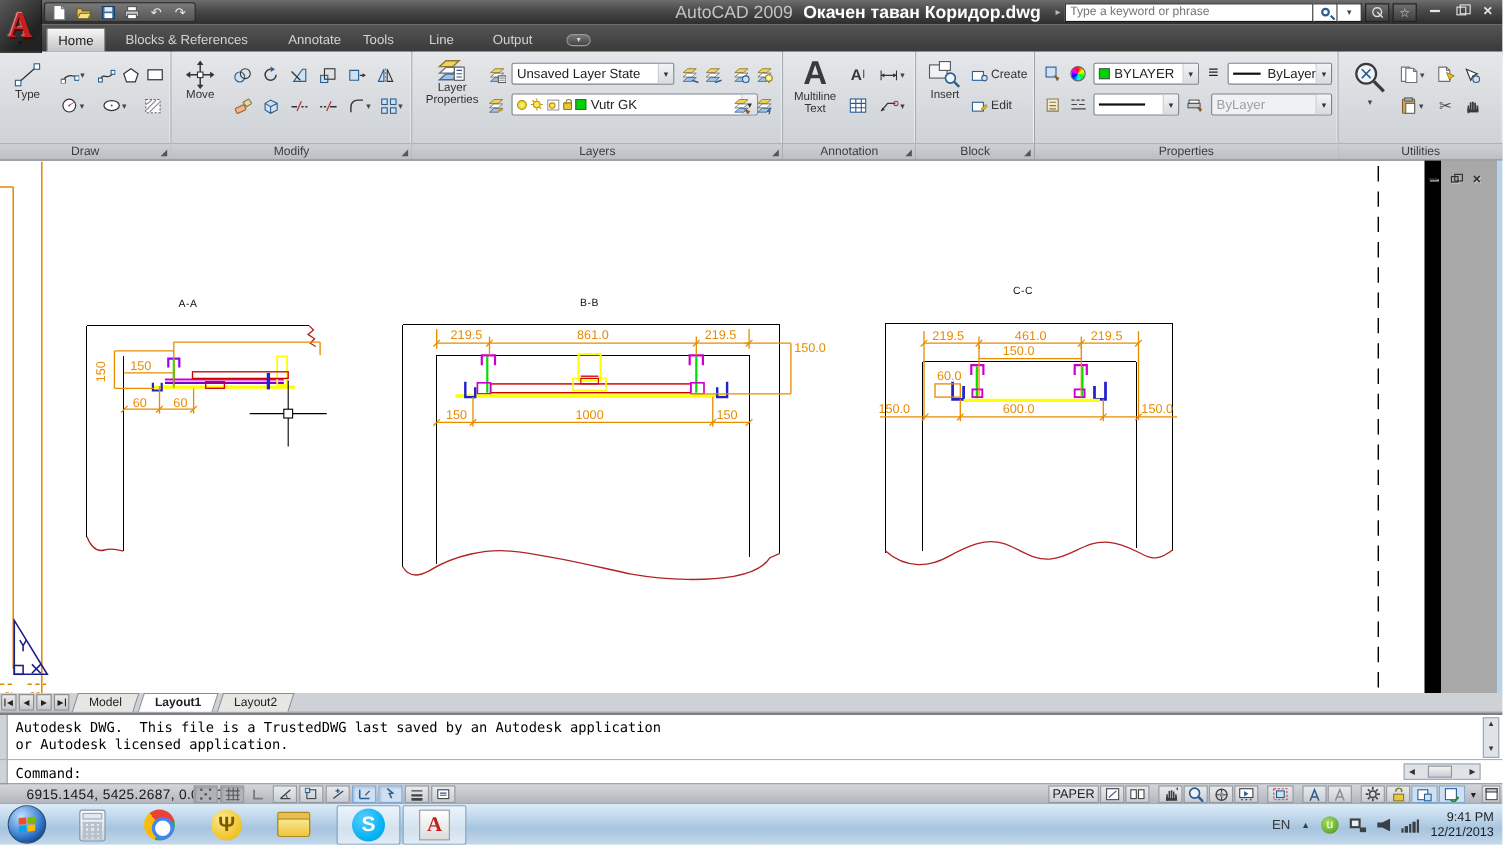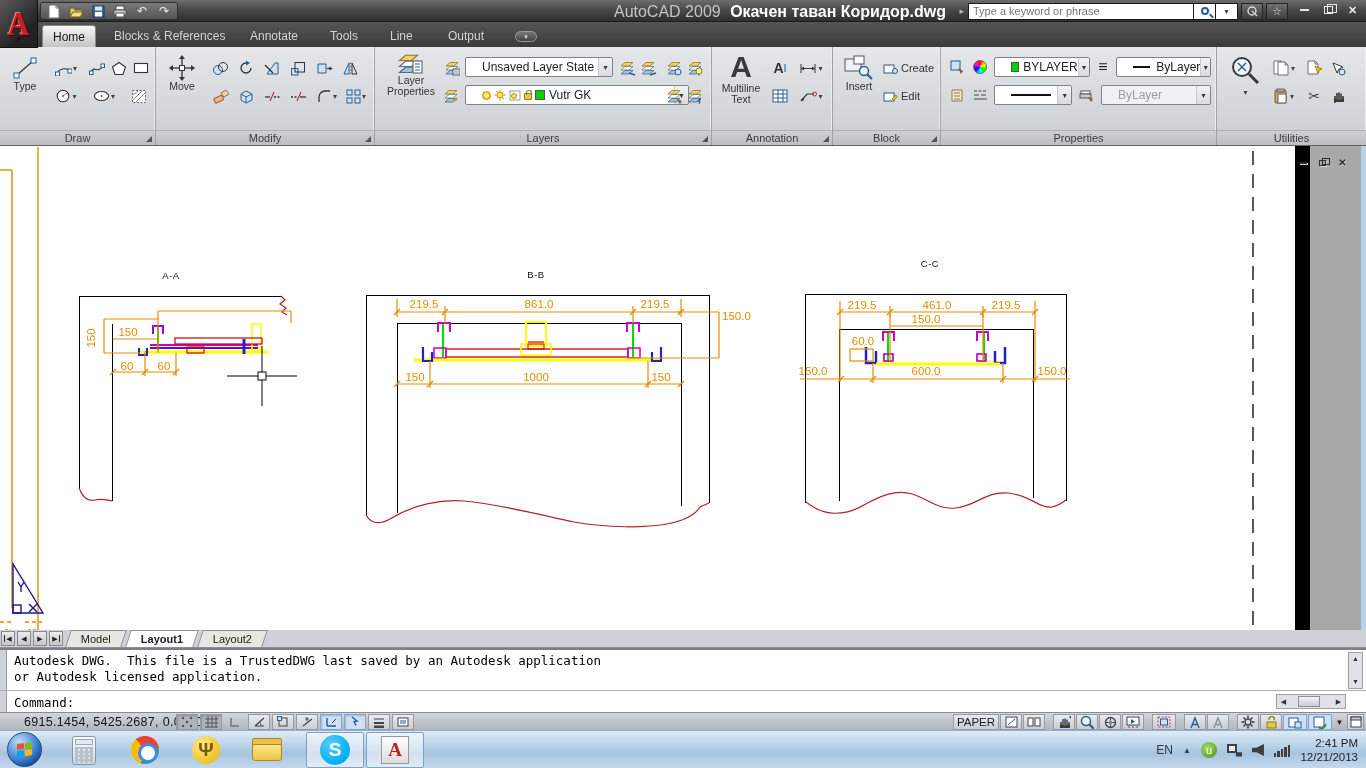--- a/index.html
+++ b/index.html
@@ -46,21 +46,21 @@
 
 #ribbon{position:absolute;left:0;top:47px;width:1366px;height:98px;background:#d8dadd;border-bottom:1px solid #7e8287}
 .panel{position:absolute;top:0;height:98px;border-right:1px solid #9fa3a9;box-shadow:inset -1px 0 0 #eceef0;
  background:linear-gradient(#e5e7ea,#d2d5d9 70%,#cbced3)}
 .pfoot{position:absolute;left:0;right:0;bottom:0;height:15px;background:linear-gradient(#cdd0d5,#bbbfc5);
  border-top:1px solid #aeb2b8;color:#3c3c3c;font-size:11px;text-align:center;line-height:14px}
 .pfoot .tri{position:absolute;right:3px;bottom:3px;width:0;height:0;border-left:6px solid transparent;border-bottom:6px solid #555}
 .bigbtn{position:absolute;display:flex;flex-direction:column;align-items:center;color:#333;font-size:10.5px;line-height:11px;text-align:center}
 .ibox{position:absolute;display:flex;align-items:center;justify-content:center;color:#3a5f8a}
 .dd{font-size:8px;color:#444;margin-left:1px}
-.combo{position:absolute;height:20px;background:#fff;border:1px solid #7b838c;border-radius:2px;display:flex;align-items:center;font-size:12px;color:#222;padding-left:16px;overflow:hidden}
+.combo{position:absolute;height:20px;background:#fff;border:1px solid #7b838c;border-radius:2px;display:flex;align-items:center;font-size:12px;color:#222;padding-left:4px;overflow:hidden}
 .combo .cdd{margin-left:auto;width:14px;height:100%;display:flex;align-items:center;justify-content:center;font-size:8px;color:#333;border-left:1px solid #c8ccd2;background:linear-gradient(#f2f3f5,#d8dbdf)}
 .combo.dis{color:#9aa0a8;background:#f0f1f3}
 .swatch{width:10px;height:10px;background:#00d400;border:1px solid #555;margin-right:4px}
 .lineglyph{width:42px;height:2px;background:#111;margin-right:6px}
 .lbulb{width:9px;height:9px;border-radius:50%;background:radial-gradient(#fff88a,#e8c400);border:1px solid #a98f00;margin-right:3px}
 .lsun{margin-right:3px}
 .llock{width:8px;height:7px;background:#e8c83c;border:1px solid #8a7a20;border-radius:1px;position:relative;margin-right:3px;margin-top:3px}
 .llock::before{content:"";position:absolute;left:1px;top:-4px;width:4px;height:4px;border:1.5px solid #8a7a20;border-bottom:none;border-radius:3px 3px 0 0}
 
 
@@ -246,21 +246,21 @@
   </div>
 <div id="menu-arrow">▾</div>
 
 <div id="tabrow">
   <div class="rtab active" style="left:42px">
       <span>Home</span>
     </div>
   <div class="rtab" style="left:104px">
       <span>Blocks &amp; References</span>
     </div>
-  <div class="rtab" style="left:240px">
+  <div class="rtab" style="left:252px">
       <span>Annotate</span>
     </div>
   <div class="rtab" style="left:320px">
       <span>Tools</span>
     </div>
   <div class="rtab" style="left:380px">
       <span>Line</span>
     </div>
   <div class="rtab" style="left:438px">
       <span>Output</span>
@@ -1157,17 +1157,17 @@
       </div>
     <div id="spk"></div>
     <div id="bars">
         <div style="height:4px"></div>
         <div style="height:6px"></div>
         <div style="height:8px"></div>
         <div style="height:10px"></div>
         <div style="height:12px"></div>
       </div>
     <div id="clock">
-      <div>2:41 PM</div>
+      <div>9:41 PM</div>
       <div>12/21/2013</div>
     </div>
   </div>
 </div>
 
 </body></html>

